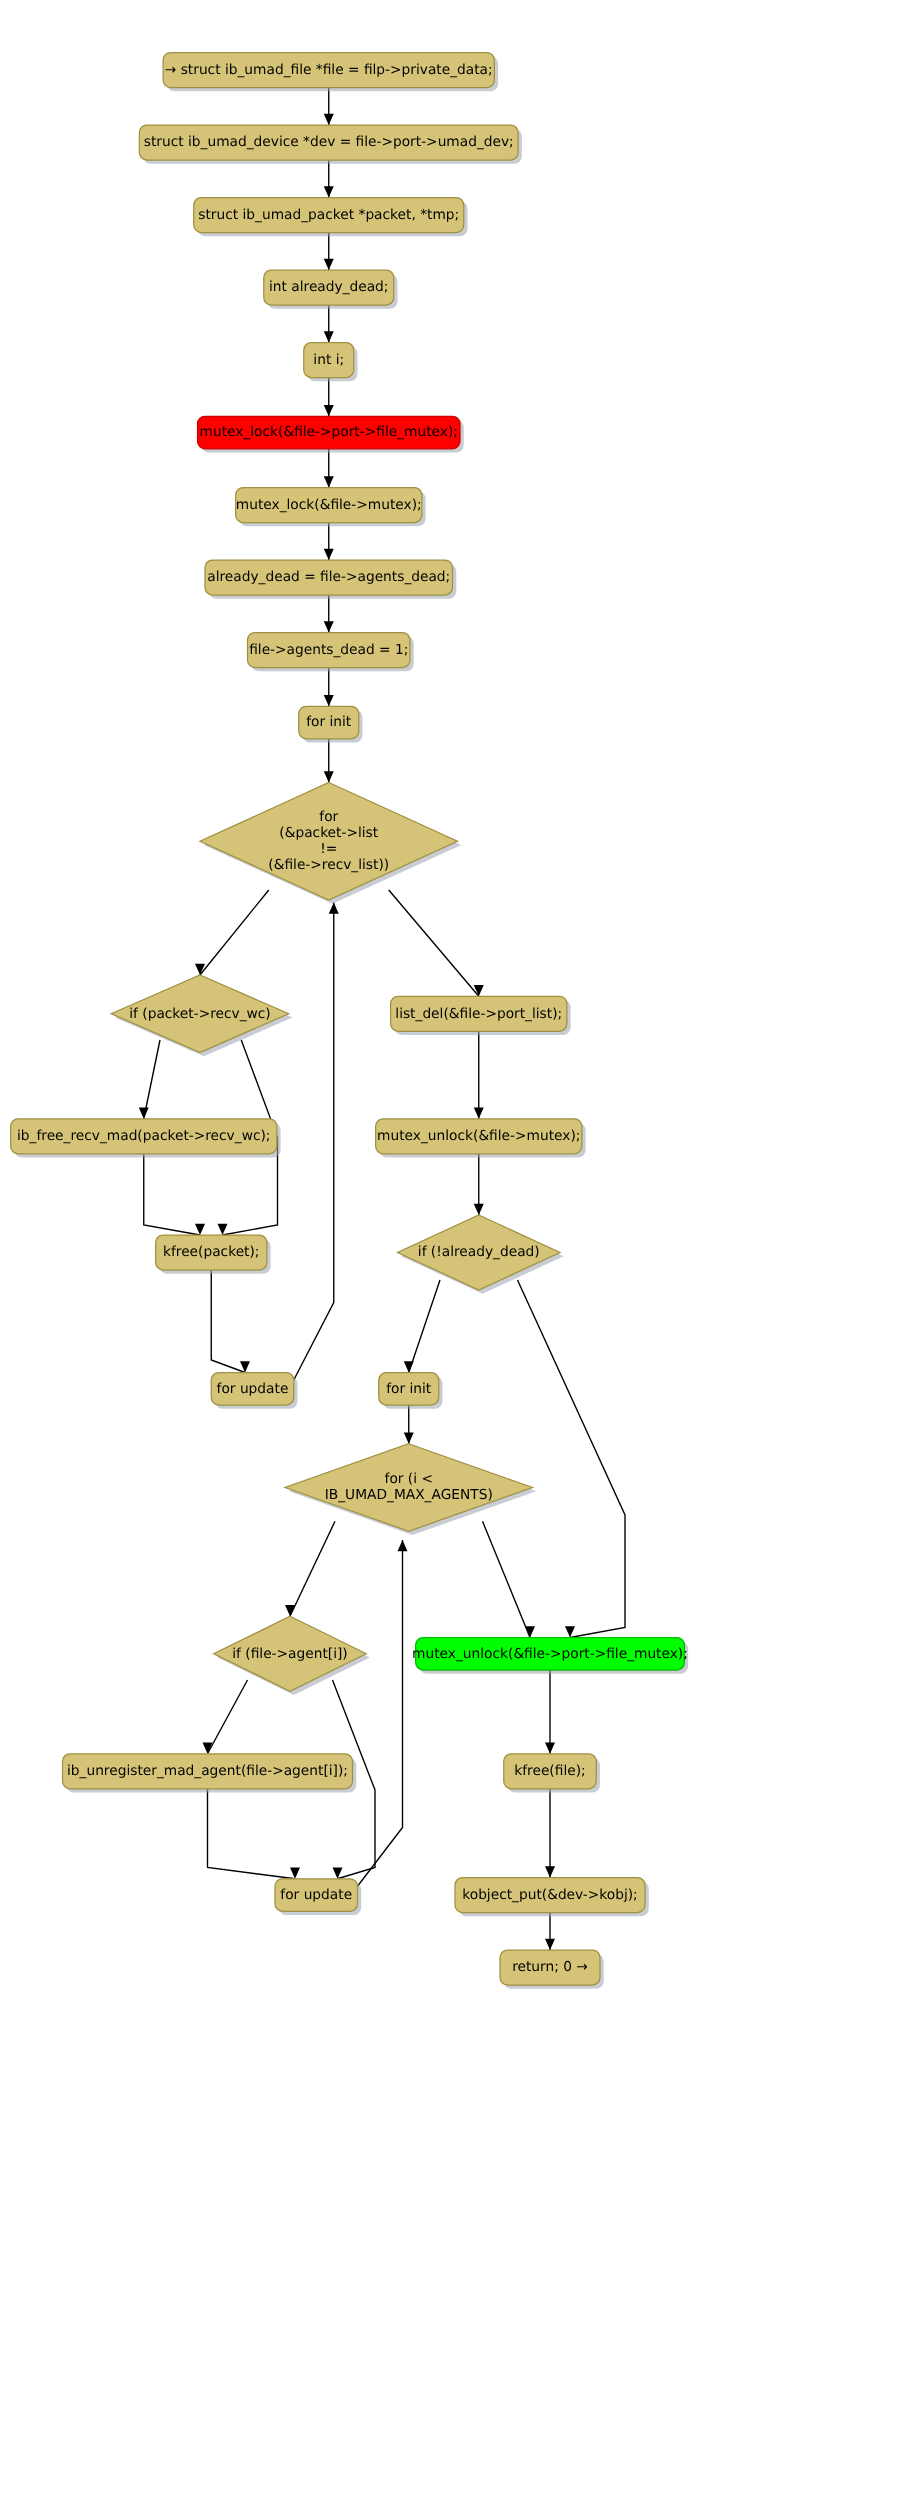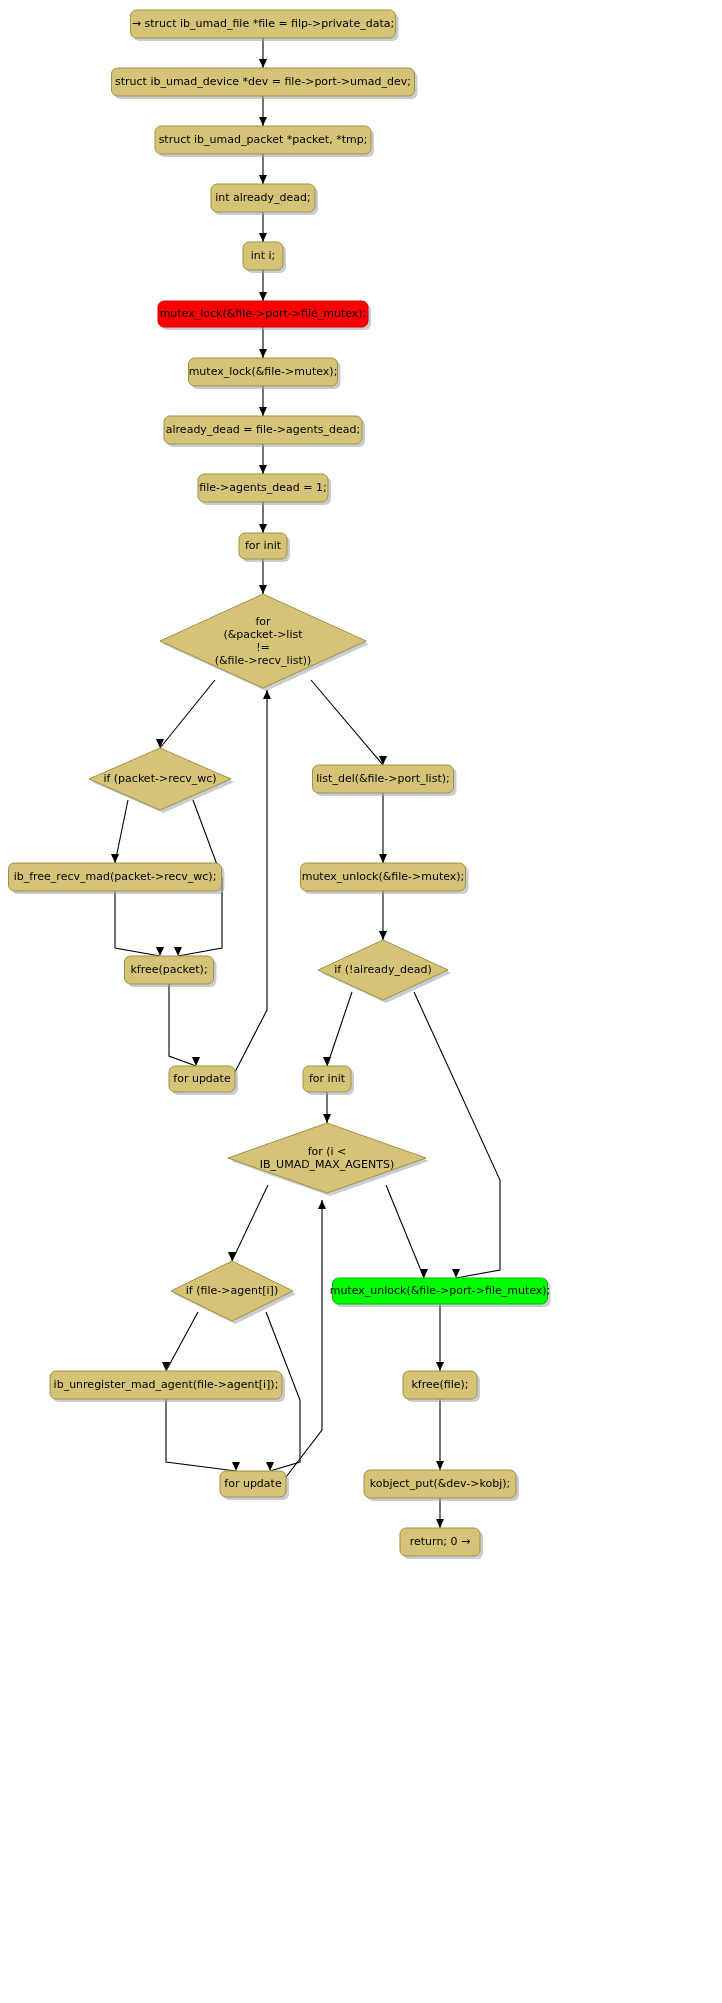--- a/index.html
+++ b/index.html
@@ -10,20 +10,21 @@
   body {
     width: 722px;
     height: 2003px;
     font-family: "DejaVu Sans", sans-serif;
     overflow: hidden;
   }
   #flow-root {
     position: relative;
     width: 722px;
     height: 1415px;
+    margin-top: 32px;
   }
   svg#flowchart {
     display: block;
     width: 722px;
     height: 2003px;
   }
   .node-text {
     font-family: "DejaVu Sans", sans-serif;
     font-size: 11px;
     fill: #000000;

